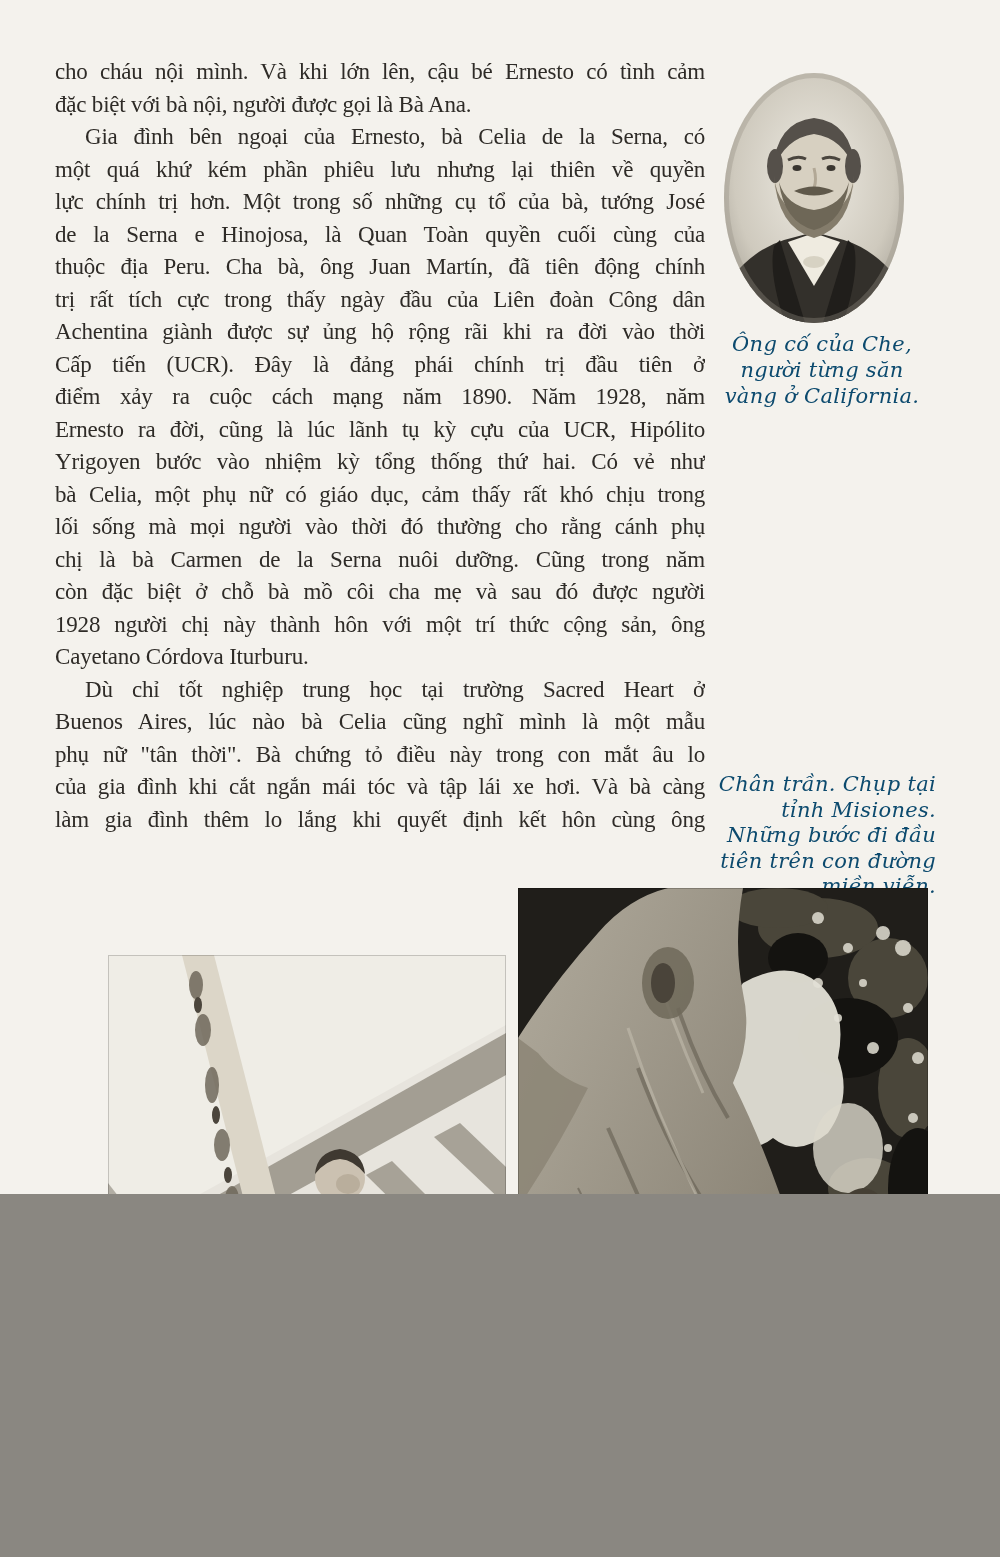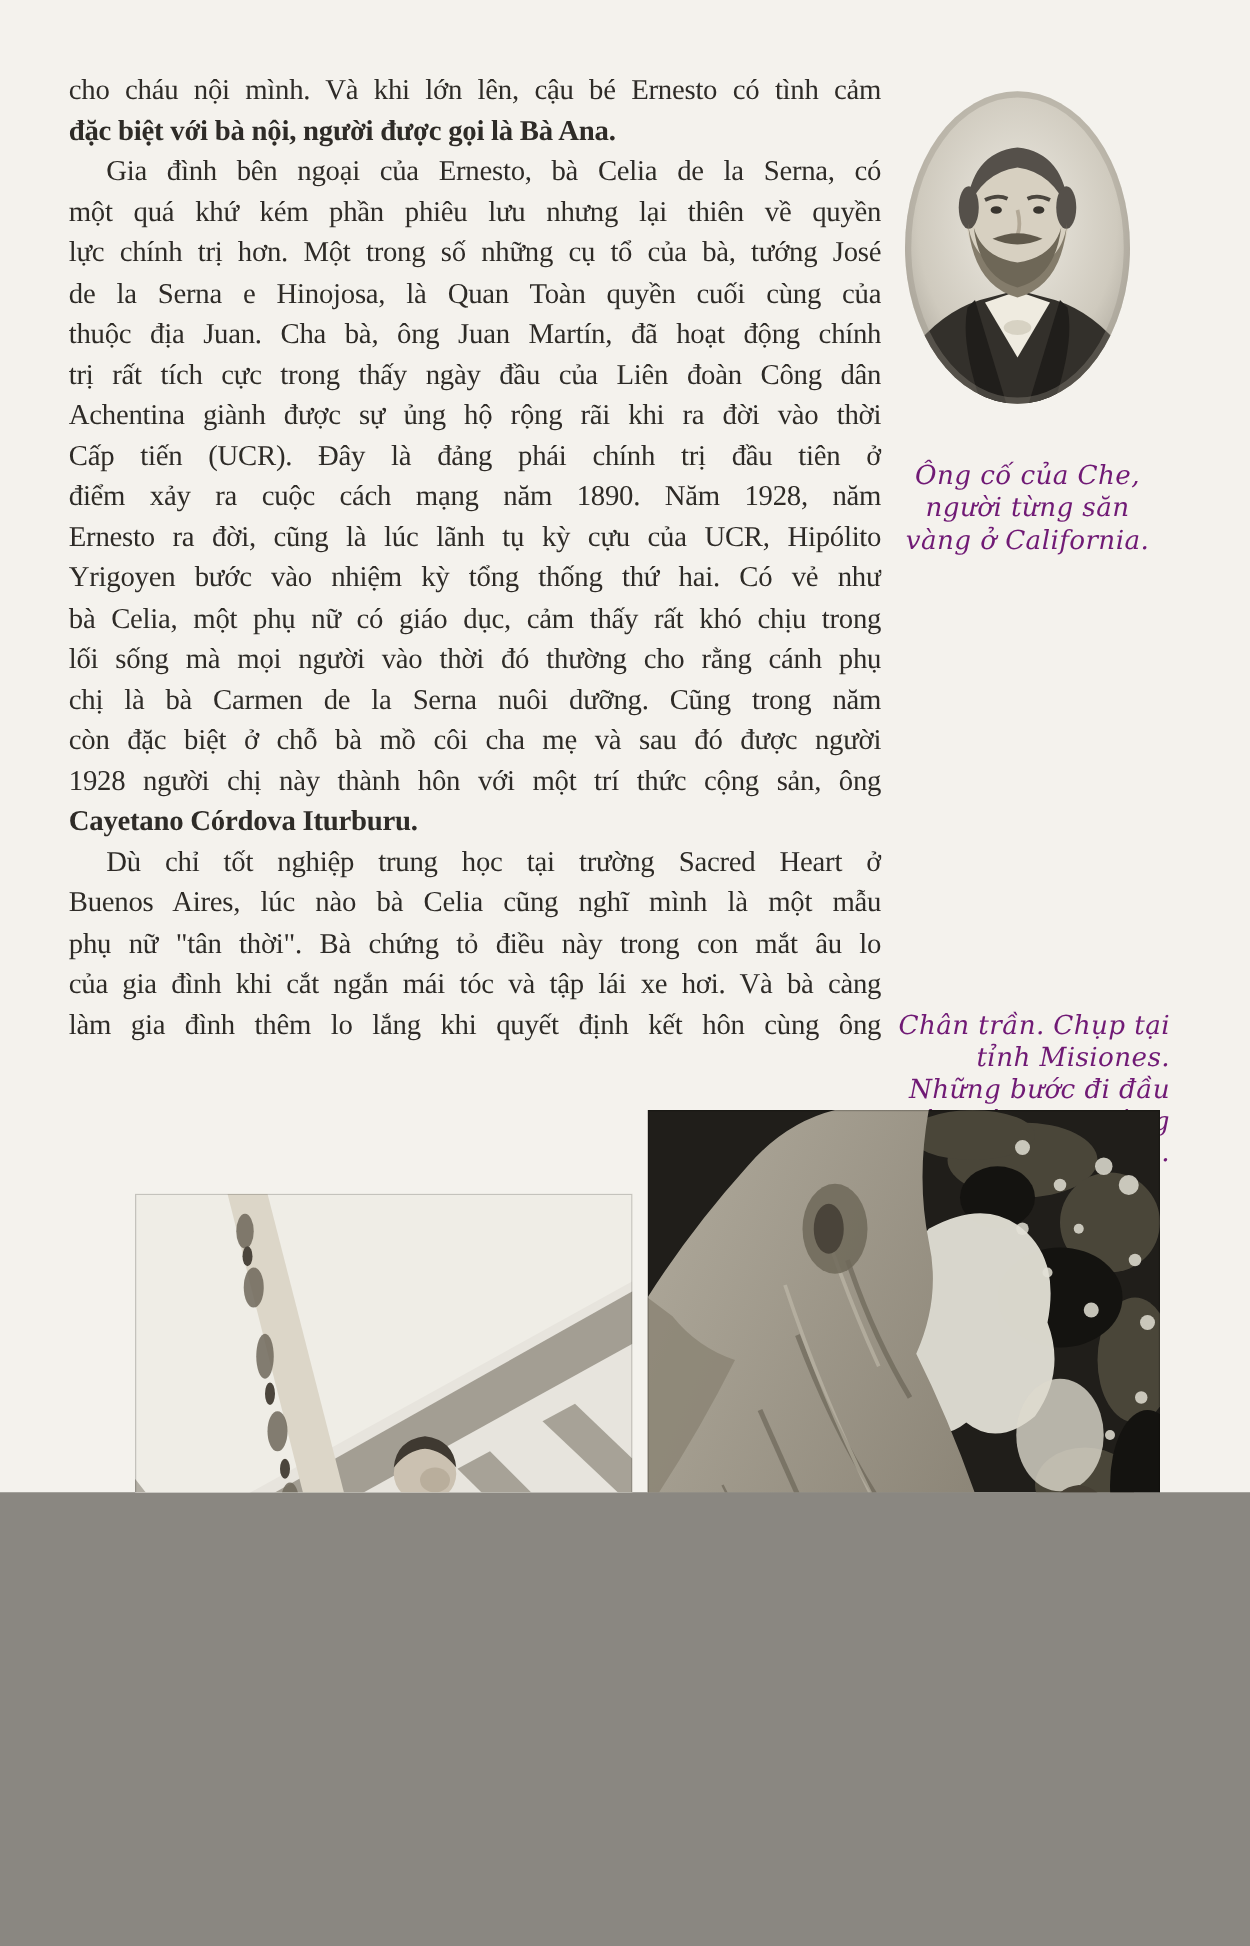--- a/index.html
+++ b/index.html
@@ -10,30 +10,29 @@
     color:#2e2b27;
   }
   
   .text-block{position:absolute;left:55px;top:56px;width:650px;}
   .line{
     font-size:23px;line-height:32.5px;height:32.5px;overflow:hidden;
     letter-spacing:-0.2px;
     text-align:justify;text-align-last:justify;
     white-space:normal;
   }
-  .line.flush{text-align:left;text-align-last:left;font-weight:bold;}
+  .line.flush{text-align:left;text-align-last:left;}
   .line.indent{text-indent:30px;}
   
   .portrait{position:absolute;left:722px;top:70px;width:184px;height:256px;}
   .portrait svg{display:block;}
   
   .caption{
-    position:absolute;font-style:italic;color:#701a75;
+    position:absolute;font-style:italic;color:#0c4a6e;
     font-family:"DejaVu Serif","Liberation Serif",serif;
-    margin-top:36px;
   }
   .caption .cap-line{display:block;}
   .portrait-caption{left:700px;top:331px;width:244px;text-align:center;
     font-size:21px;line-height:26px;letter-spacing:.3px;}
   .photos-caption{left:686px;top:772px;width:250px;text-align:right;
     font-size:21px;line-height:25.5px;letter-spacing:.3px;}
   
   .photo{position:absolute;overflow:hidden;background:#dcd9d2;}
   .photo-left{left:108px;top:955px;width:398px;height:602px;}
   .photo-right{left:518px;top:888px;width:410px;height:669px;}
@@ -44,21 +43,21 @@
 
 <div class="page">
 
   <div class="text-block">
     <div class="line">cho cháu nội mình. Và khi lớn lên, cậu bé Ernesto có tình cảm</div>
     <div class="line flush">đặc biệt với bà nội, người được gọi là Bà Ana.</div>
     <div class="line indent">Gia đình bên ngoại của Ernesto, bà Celia de la Serna, có</div>
     <div class="line">một quá khứ kém phần phiêu lưu nhưng lại thiên về quyền</div>
     <div class="line">lực chính trị hơn. Một trong số những cụ tổ của bà, tướng José</div>
     <div class="line">de la Serna e Hinojosa, là Quan Toàn quyền cuối cùng của</div>
-    <div class="line">thuộc địa Juan. Cha bà, ông Juan Martín, đã hoạt động chính</div>
+    <div class="line">thuộc địa Peru. Cha bà, ông Juan Martín, đã tiên động chính</div>
     <div class="line">trị rất tích cực trong thấy ngày đầu của Liên đoàn Công dân</div>
     <div class="line">Achentina giành được sự ủng hộ rộng rãi khi ra đời vào thời</div>
     <div class="line">Cấp tiến (UCR). Đây là đảng phái chính trị đầu tiên ở</div>
     <div class="line">điểm xảy ra cuộc cách mạng năm 1890. Năm 1928, năm</div>
     <div class="line">Ernesto ra đời, cũng là lúc lãnh tụ kỳ cựu của UCR, Hipólito</div>
     <div class="line">Yrigoyen bước vào nhiệm kỳ tổng thống thứ hai. Có vẻ như</div>
     <div class="line">bà Celia, một phụ nữ có giáo dục, cảm thấy rất khó chịu trong</div>
     <div class="line">lối sống mà mọi người vào thời đó thường cho rằng cánh phụ</div>
     <div class="line">chị là bà Carmen de la Serna nuôi dưỡng. Cũng trong năm</div>
     <div class="line">còn đặc biệt ở chỗ bà mồ côi cha mẹ và sau đó được người</div>

